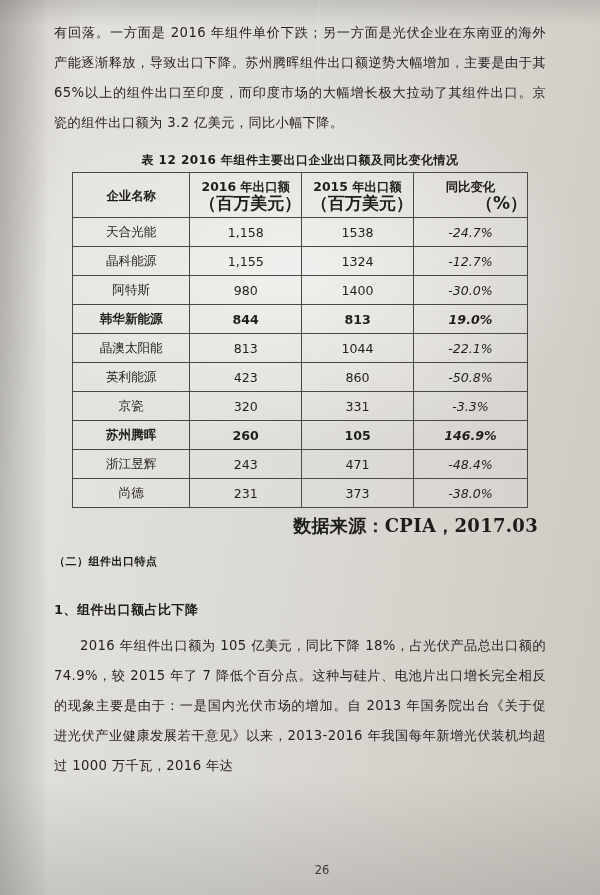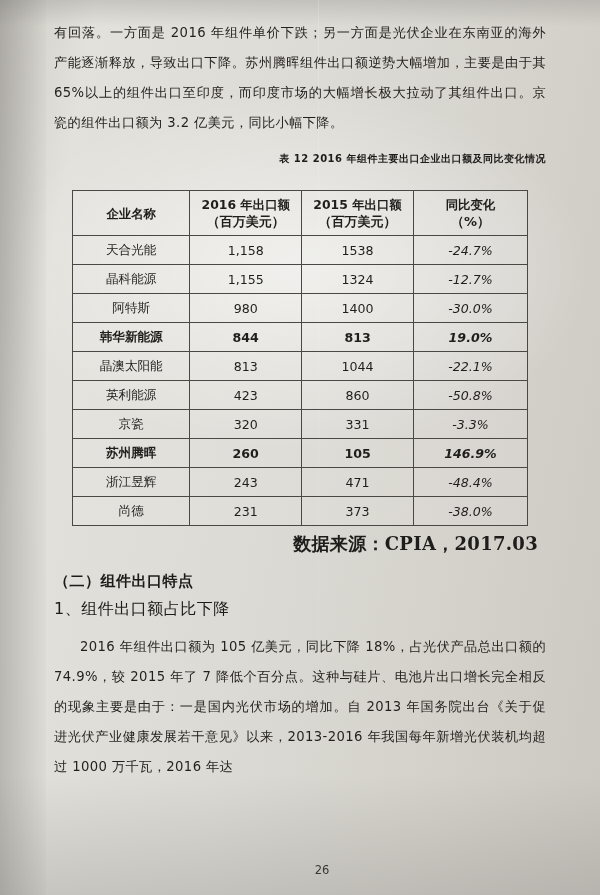--- a/index.html
+++ b/index.html
@@ -50,24 +50,24 @@
     font-family: "DejaVu Sans", sans-serif;
     font-size: 13.2px;
     line-height: 30px;
     letter-spacing: 0.4px;
     text-align: justify;
     color: #231f1d;
   }
   .indent { text-indent: 26px; }
 
   .tbl-title {
-    margin: 14px 0 24px 0;
-    font-size: 10px;
-    font-weight: bold;
-    text-align: right;
+    margin: 14px 0 3px 0;
+    font-size: 12px;
+    font-weight: bold;
+    text-align: center;
     letter-spacing: 0.5px;
     color: #1e1c1a;
   }
   table.exp {
     border-collapse: collapse;
     width: 456px;
     margin: 0 auto;
     background: rgba(255,255,255,0.10);
   }
   table.exp td, table.exp th {
@@ -78,47 +78,47 @@
     color: #201e1c;
     padding: 0;
     height: 28px;
   }
   table.exp thead th {
     font-weight: bold;
     font-size: 12.4px;
     line-height: 17px;
     height: 44px;
   }
-  table.exp thead th div.l2 { font-size: 13px; }
+  table.exp thead th div.l2 { font-size: 17px; text-align: right; }
   td.name { width: 118px; }
   td.v { width: 112px; }
   td.chg { width: 114px; font-style: italic; }
   tr.hi td { font-weight: bold; }
 
   .source {
     margin: 6px 0 0 0;
     text-align: right;
     padding-right: 8px;
     font-size: 18px;
     font-weight: bold;
     font-family: "DejaVu Serif", serif;
     color: #1f1d1b;
     letter-spacing: 0.3px;
   }
   h3.sec {
     margin: 16px 0 0 0;
-    font-size: 15px;
+    font-size: 11px;
     font-weight: bold;
     letter-spacing: 0.5px;
     color: #1d1b19;
   }
   h4.sub {
-    margin: 8px 0 0 0;
-    font-size: 16px;
-    font-weight: normal;
+    margin: 32px 0 0 0;
+    font-size: 13px;
+    font-weight: bold;
     letter-spacing: 0.5px;
     color: #1d1b19;
   }
   .body-block { margin-top: 12px; }
   .pageno {
     position: absolute;
     left: 0; right: 0;
     bottom: 18px;
     text-align: center;
     font-size: 11.5px;

